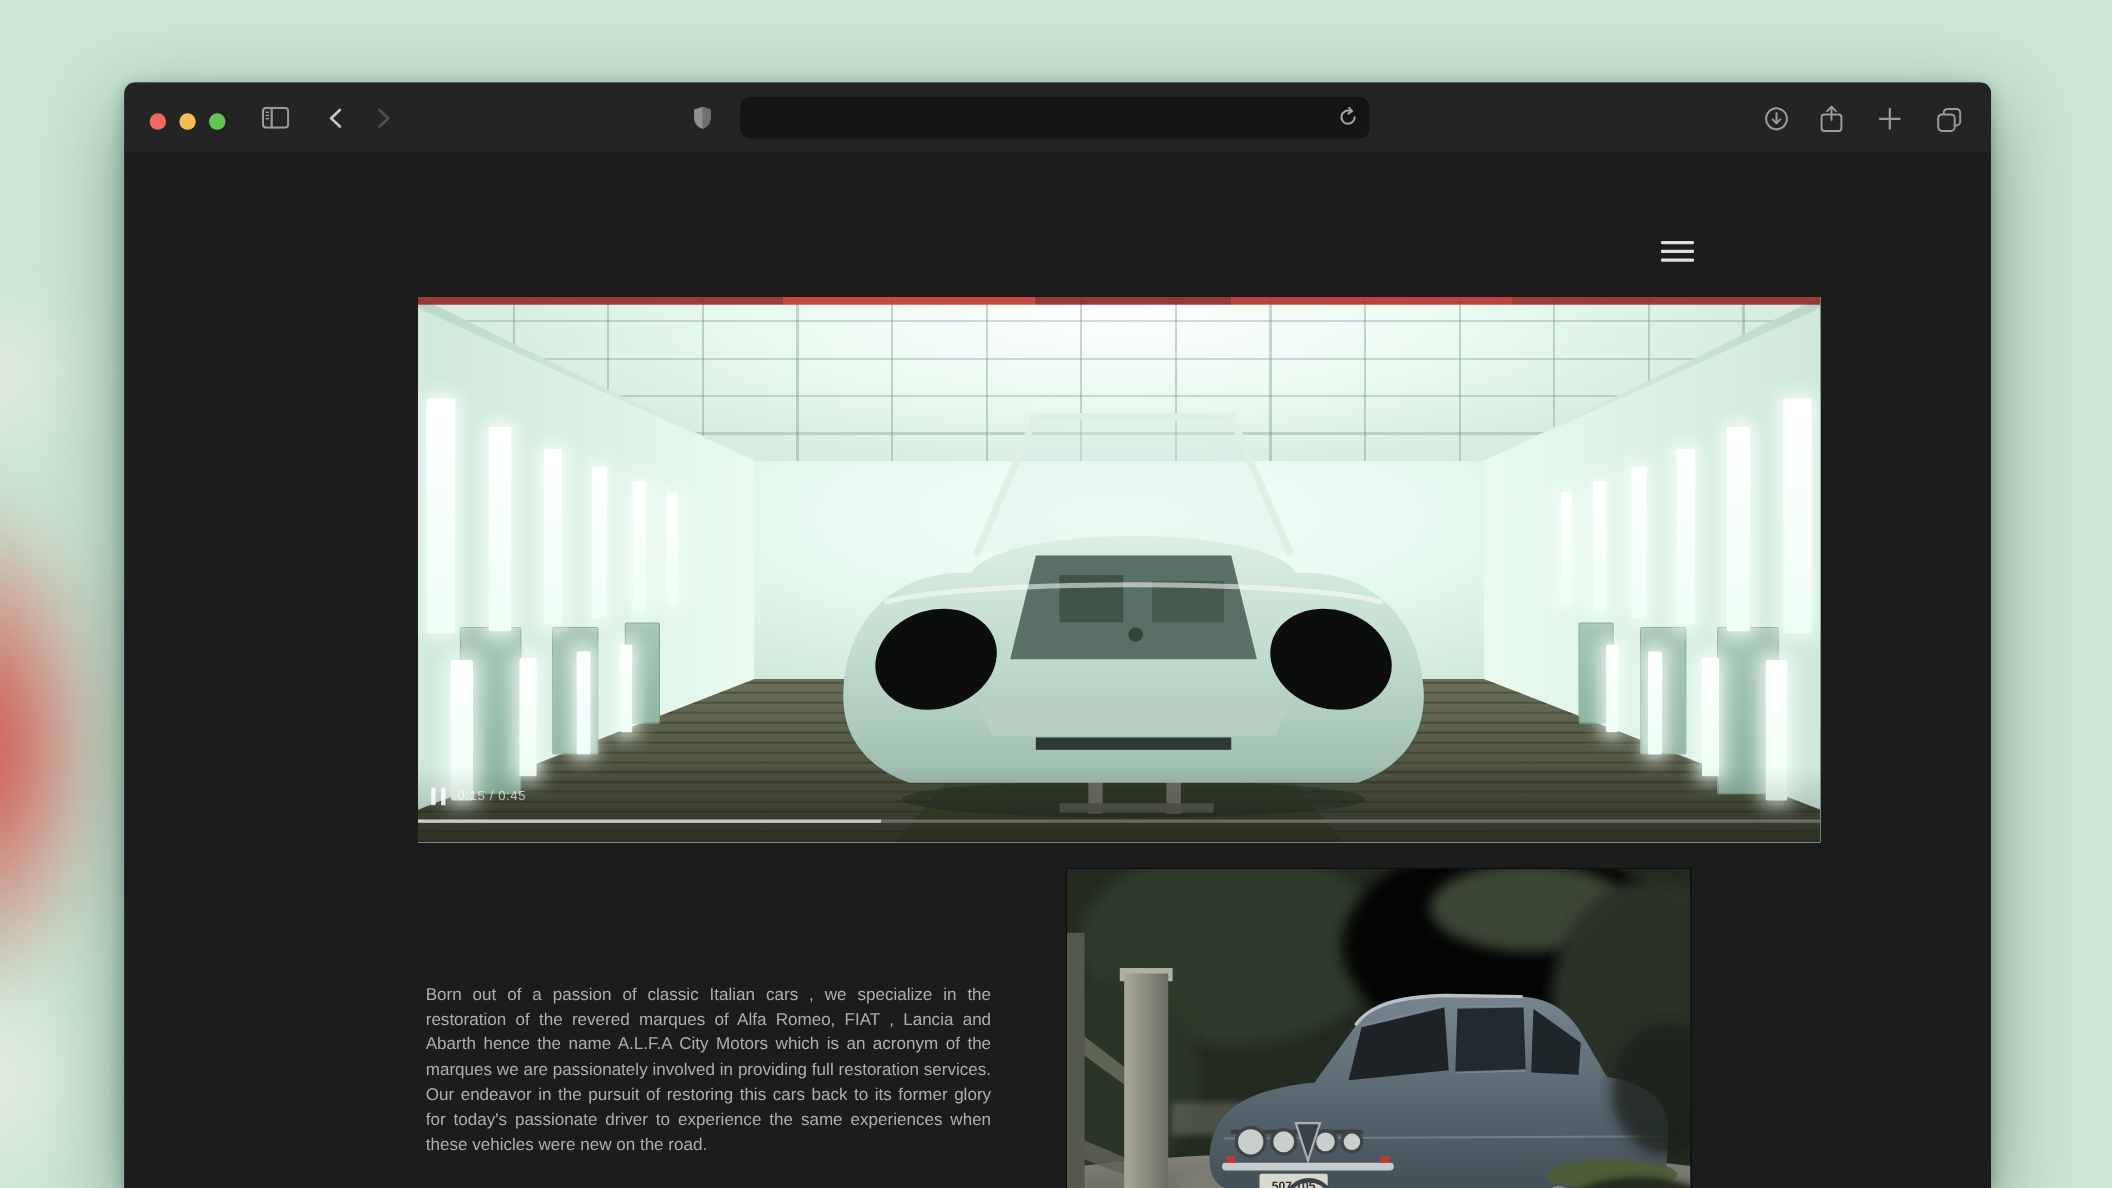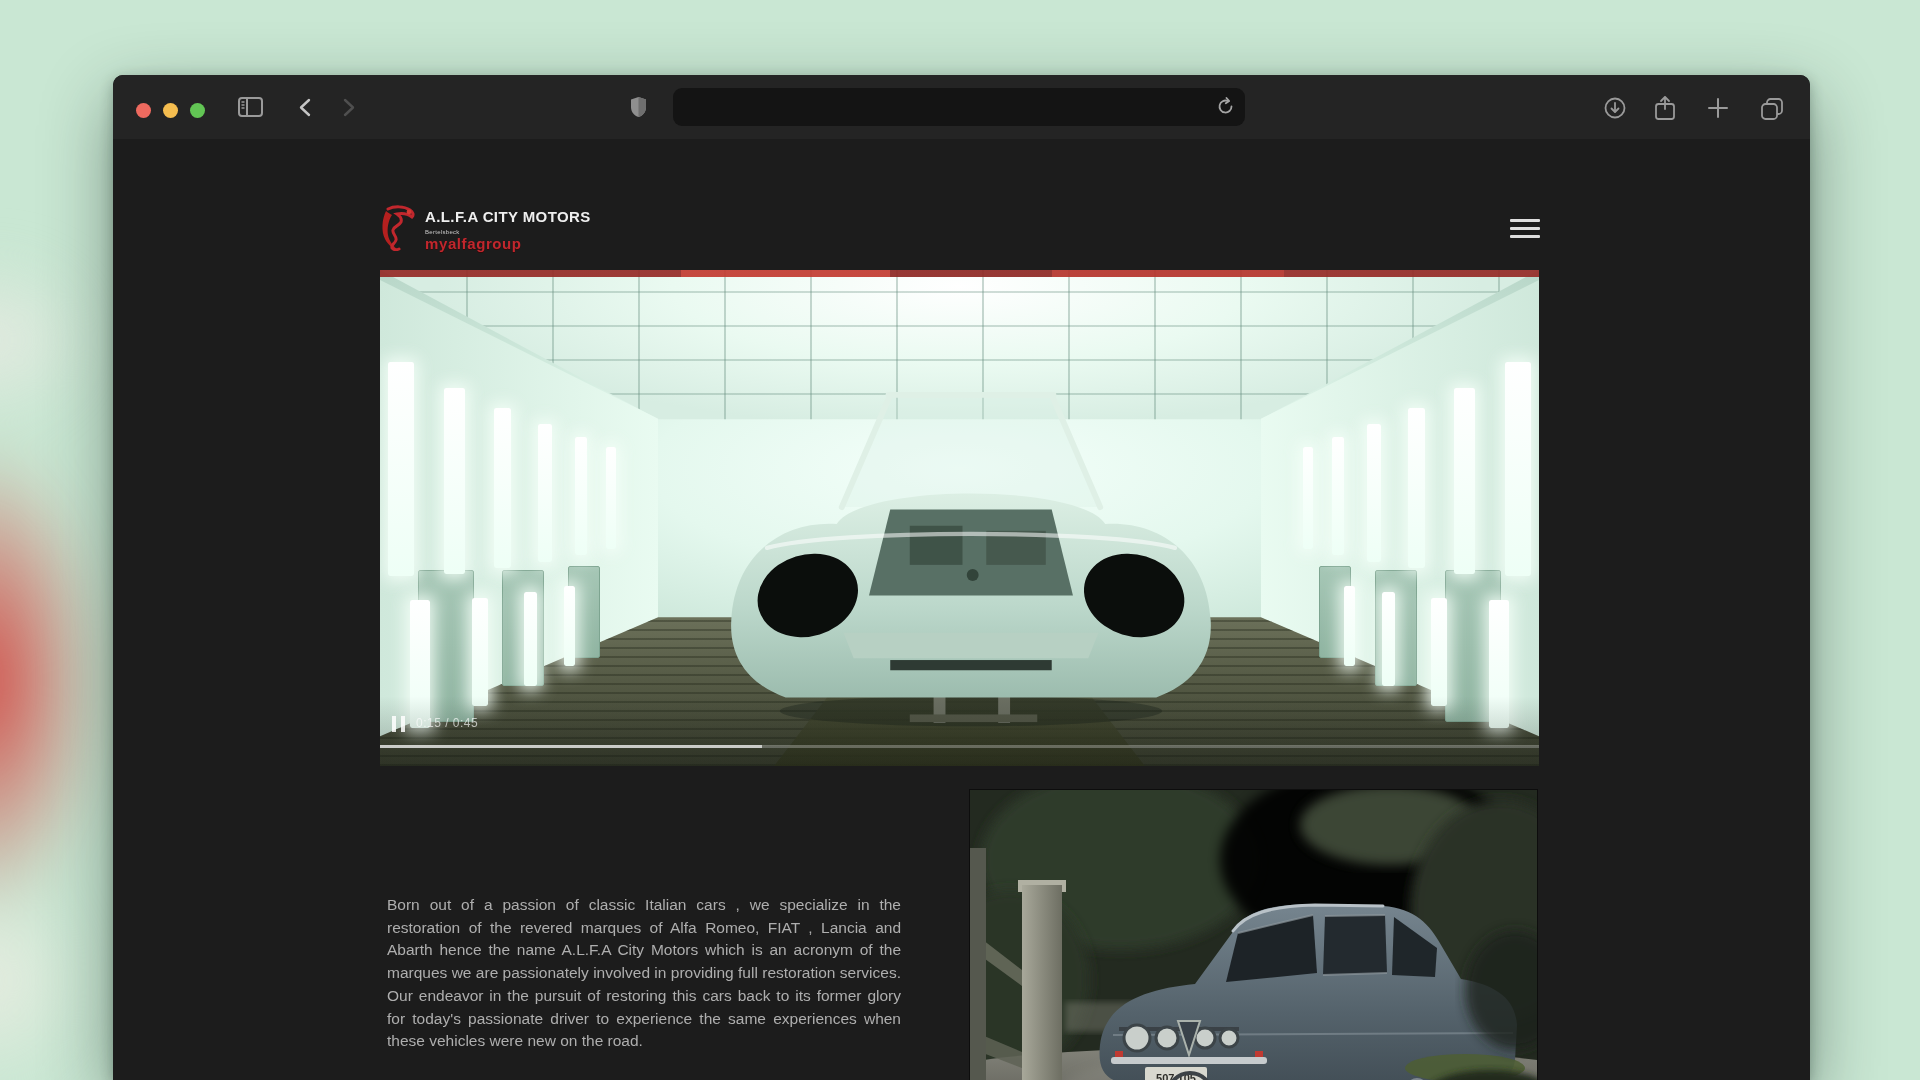--- a/index.html
+++ b/index.html
@@ -35,21 +35,21 @@
   .logo-mark { width:36px; height:46px; }
   .logo-title { color:#efefef; font-weight:bold; font-size:15px; letter-spacing:.4px; margin-top:3px; white-space:nowrap; }
   .logo-small { color:#c9c9c9; font-size:6px; letter-spacing:.3px; margin-top:4px; }
   .logo-sub { color:#c1272d; font-weight:bold; font-size:15px; letter-spacing:.6px; margin-top:0px;
     text-shadow:0 1px 0 rgba(60,0,0,.6); }
 
   .hamburger { position:absolute; left:1397px; top:80px; width:30px; height:22px; cursor:pointer; }
   .hamburger span { display:block; height:3px; background:#dedede; border-radius:1px; margin-bottom:5px; }
 
   
-  .hero { position:absolute; left:267px; top:131px; width:1159px; height:496px; overflow:hidden;
+  .hero { position:absolute; left:267px; top:131px; width:1275px; height:496px; overflow:hidden;
     background:#cfe9dc; box-shadow:inset 0 0 60px rgba(30,60,45,.25); }
   .hero * { position:absolute; }
   .backwall { left:0; top:0; right:0; bottom:0;
     background:radial-gradient(ellipse 70% 55% at 50% 40%, #f4fffa 0%, #e4f8ee 38%, #cfe9dc 65%, #b9d7c9 100%); }
   .ceiling { left:0; top:0; width:100%; height:32%;
     clip-path:polygon(0 0, 100% 0, 76% 94%, 24% 94%);
     background:
       repeating-linear-gradient(90deg, rgba(100,140,125,.35) 0 2px, transparent 2px 86px),
       repeating-linear-gradient(0deg, rgba(100,140,125,.3) 0 2px, transparent 2px 34px),
       radial-gradient(ellipse 45% 90% at 50% 10%, #ffffff 0%, #eafaf1 55%, #d7ede2 100%); }
@@ -172,32 +172,20 @@
     <div class="ticon" style="left:1647px">
       <svg width="24" height="24" viewBox="0 0 24 24">
         <rect x="7" y="2" width="15" height="15" rx="3.5" fill="none" stroke="#9a9a9a" stroke-width="1.8"></rect>
         <rect x="2" y="7" width="15" height="15" rx="3.5" fill="#242424" stroke="#9a9a9a" stroke-width="1.8"></rect>
       </svg>
     </div>
   </div>
 
   <div class="page">
 
-    <div class="logo">
-      <svg class="logo-mark" viewBox="0 0 36 46">
-        <path d="M6 6 C2 14 1 26 5 34 C8 40 13 44 18 45 C13 41 9 36 8 30 C7 24 8 16 12 10 C9 8 7 7 6 6 Z" fill="#b5201f"></path>
-        <path d="M8 4 C14 1 24 1 30 5 C33 7 34 10 32 12 C28 9 22 8 17 9 C20 11 22 14 21 17 C19 21 14 21 13 25 C12 29 17 31 16 35 C15 39 11 39 12 43 C14 45 17 45 19 44" fill="none" stroke="#c1272d" stroke-width="3" stroke-linecap="round"></path>
-        <circle cx="29" cy="7" r="2.4" fill="#d23a33"></circle>
-      </svg>
-      <div>
-        <div class="logo-title">A.L.F.A CITY MOTORS</div>
-        <div class="logo-small">Bertelsbeck</div>
-        <div class="logo-sub">myalfagroup</div>
-      </div>
-    </div>
 
     <div class="hamburger">
       <span></span>
         <span></span>
         <span></span>
     </div>
 
     <div class="hero">
       <div class="backwall"></div>
       <div class="ceiling"></div>

